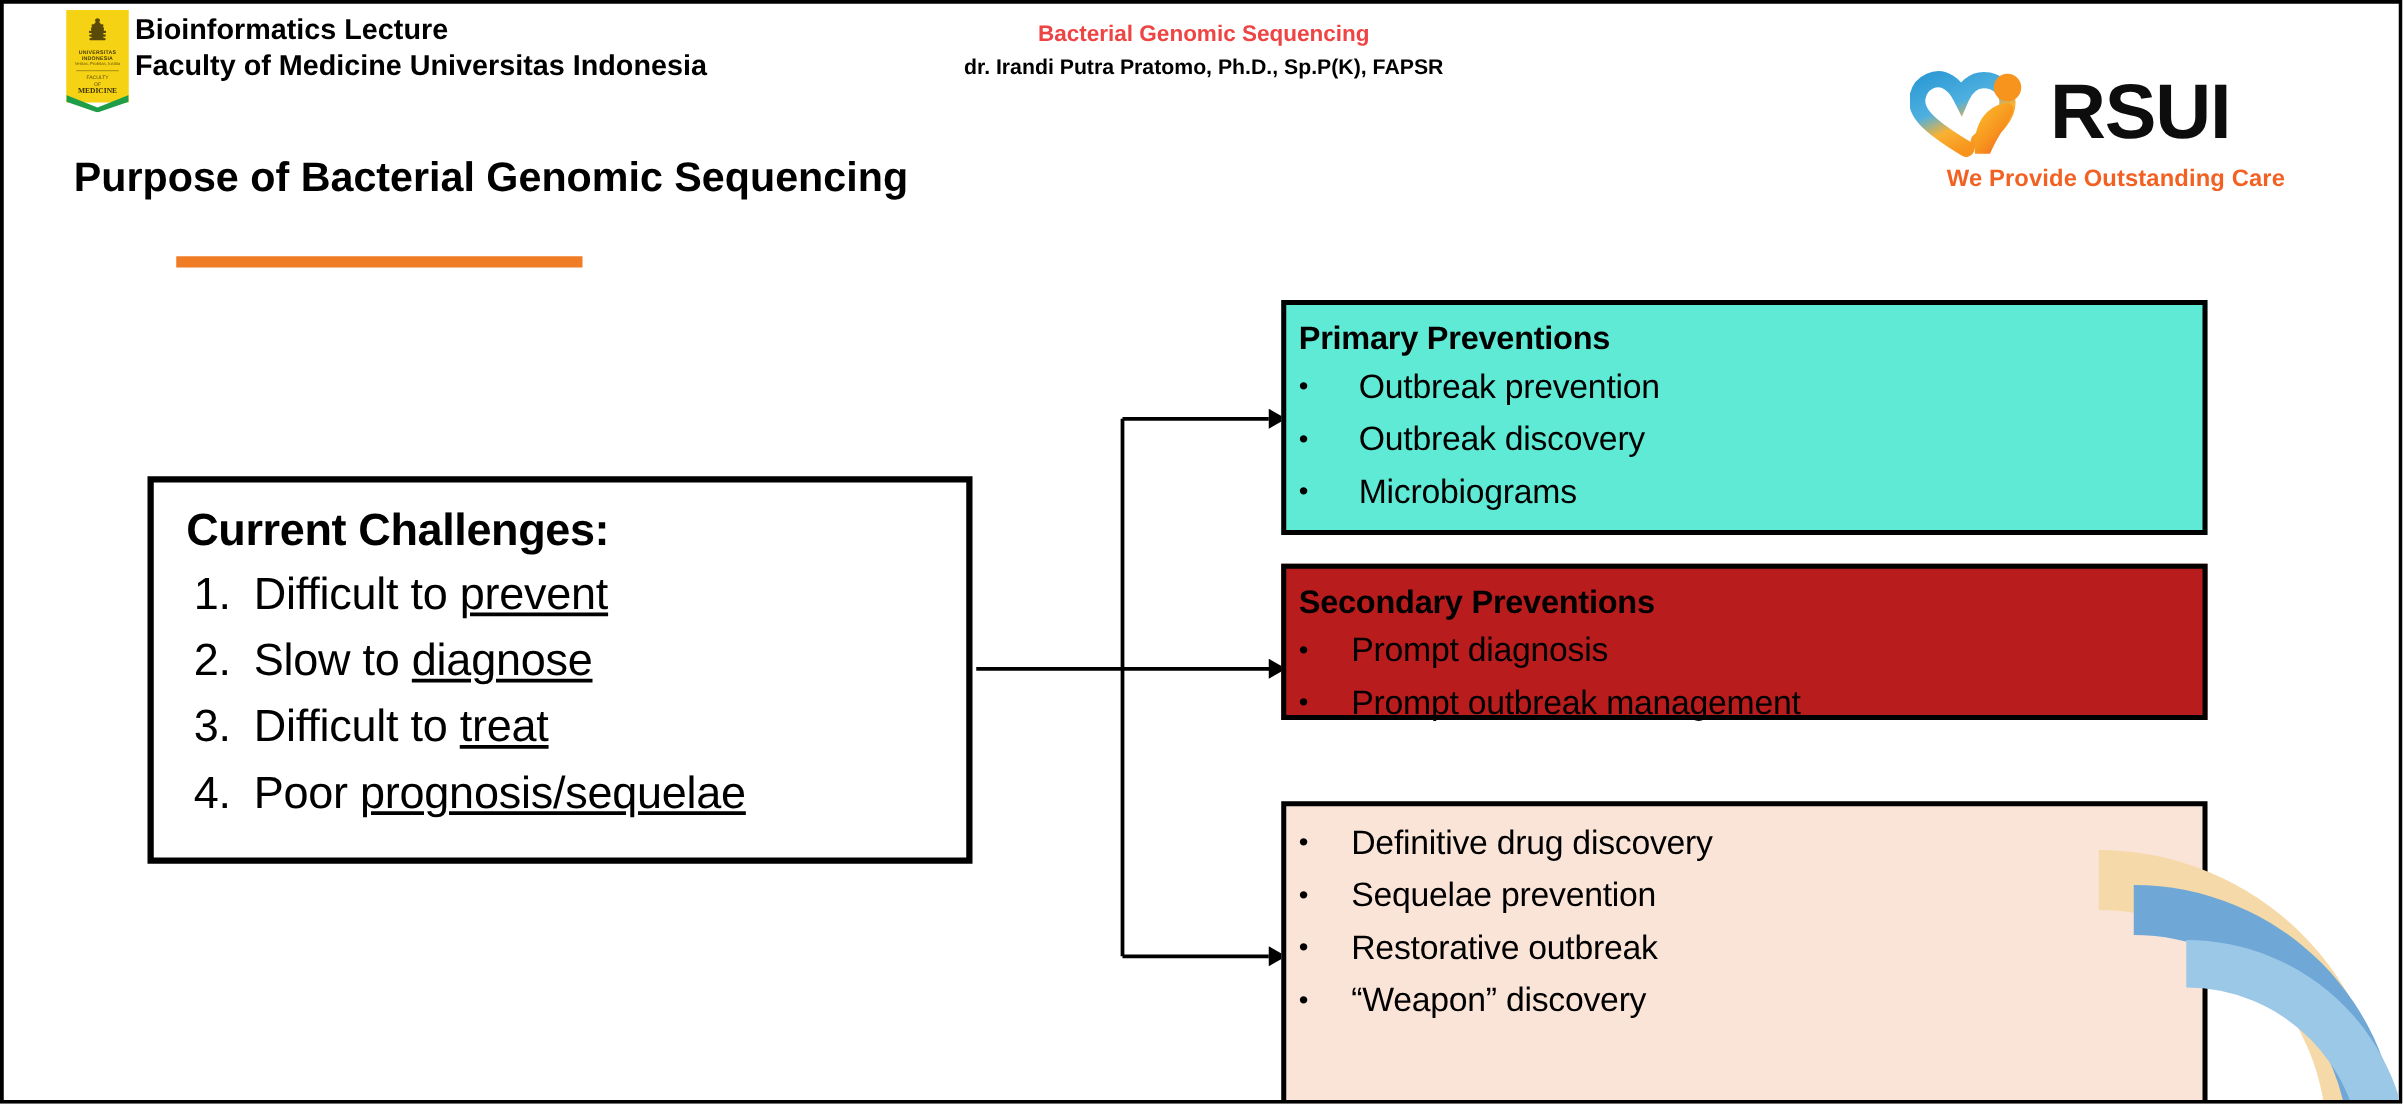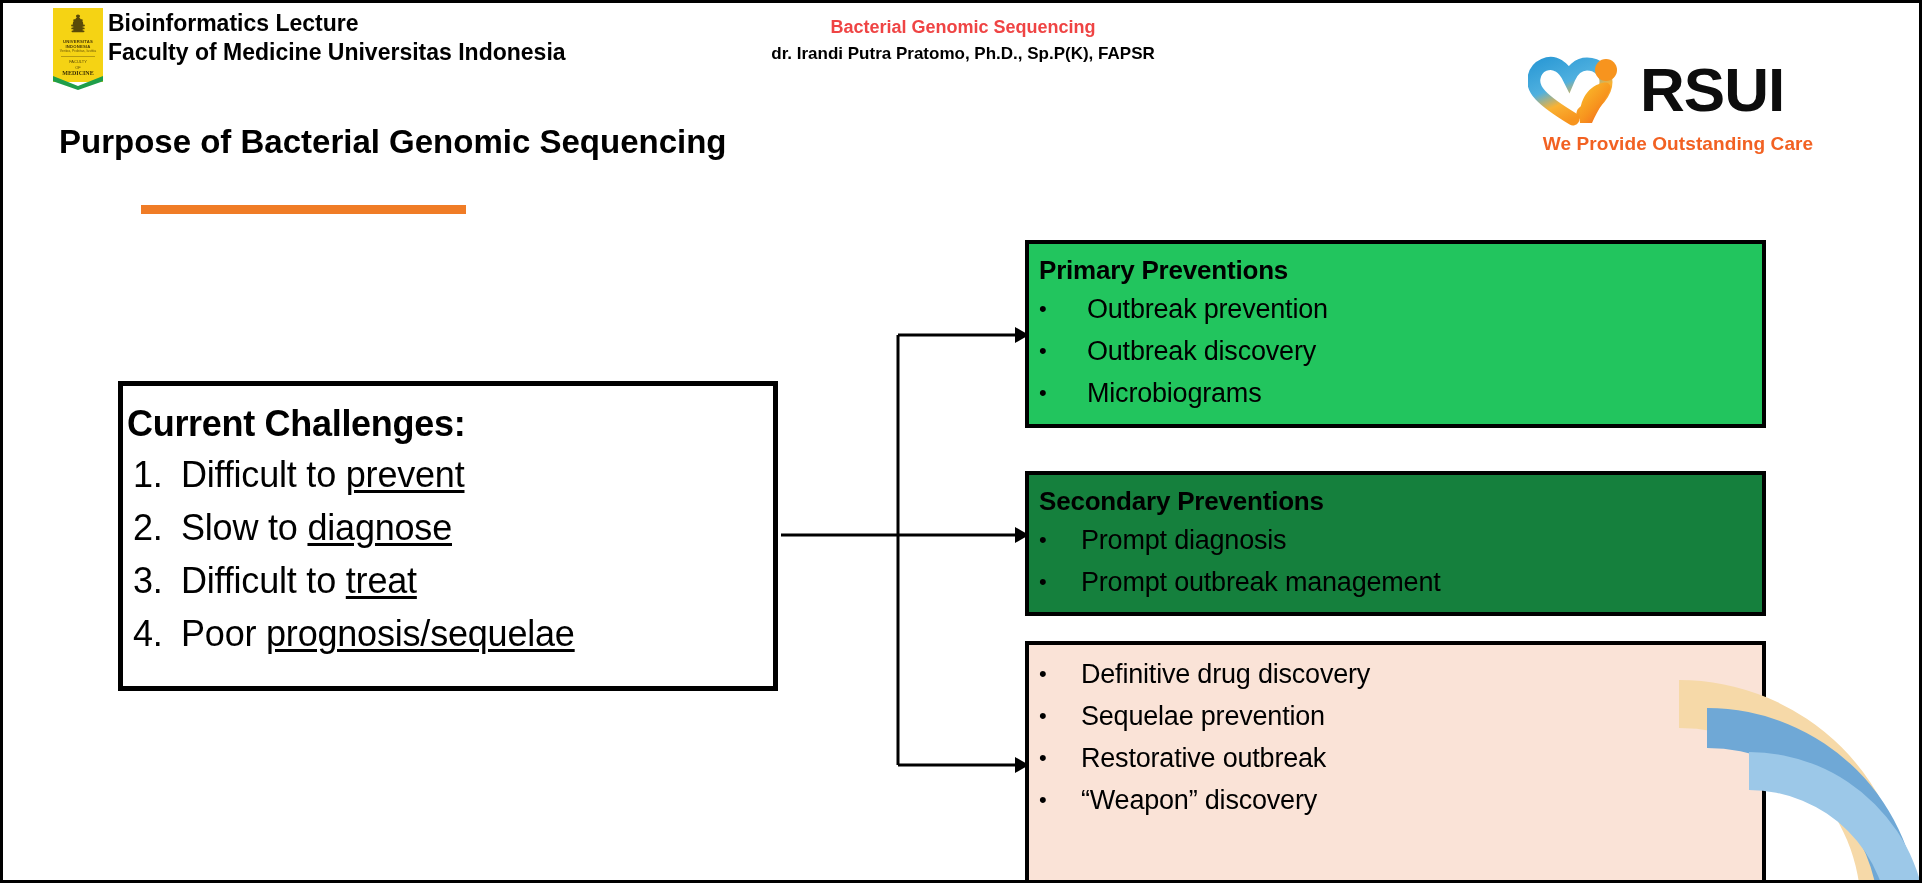--- a/index.html
+++ b/index.html
@@ -147,21 +147,21 @@
     font-weight: bold;
     letter-spacing: -1px;
     color: #0d0d0d;
     line-height: 70px;
     font-family: "Liberation Sans", sans-serif;
   }
   #rsui-tag {
     position: absolute;
     left: 0px; top: 80px;
     width: 300px;
-    text-align: center;
+    text-align: right;
     font-size: 19px;
     font-weight: bold;
     color: #F26122;
     letter-spacing: .1px;
   }
 
   
   #page-title {
     position: absolute;
     left: 56px; top: 120px;
@@ -178,21 +178,21 @@
   }
 
   
   #challenges-box {
     position: absolute;
     left: 115px; top: 378px;
     width: 660px; height: 310px;
     border: 5px solid #000000;
     background: #ffffff;
     box-sizing: border-box;
-    padding: 14px 0 0 4px;
+    padding: 14px 0 0 26px;
   }
   #challenges-box .head {
     font-size: 36px;
     font-weight: bold;
     color: #000000;
     line-height: 48px;
     letter-spacing: -.3px;
   }
   #challenges-box ol {
     margin: 0;
@@ -247,27 +247,27 @@
   .prev-box li .bullet {
     display: inline-block;
     width: 42px;
     text-align: left;
     font-size: 22px;
     vertical-align: 2px;
   }
   #box-primary {
     top: 237px;
     height: 188px;
-    background: #22c55e;
+    background: #5eead4;
   }
   #box-primary .bullet { width: 48px; }
   #box-secondary {
-    top: 468px;
-    height: 145px;
-    background: #15803d;
+    top: 448px;
+    height: 125px;
+    background: #b91c1c;
   }
   #box-tertiary {
     top: 638px;
     height: 248px;
     background: #FAE3D7;
   }
 
   
   #connectors {
     position: absolute;

